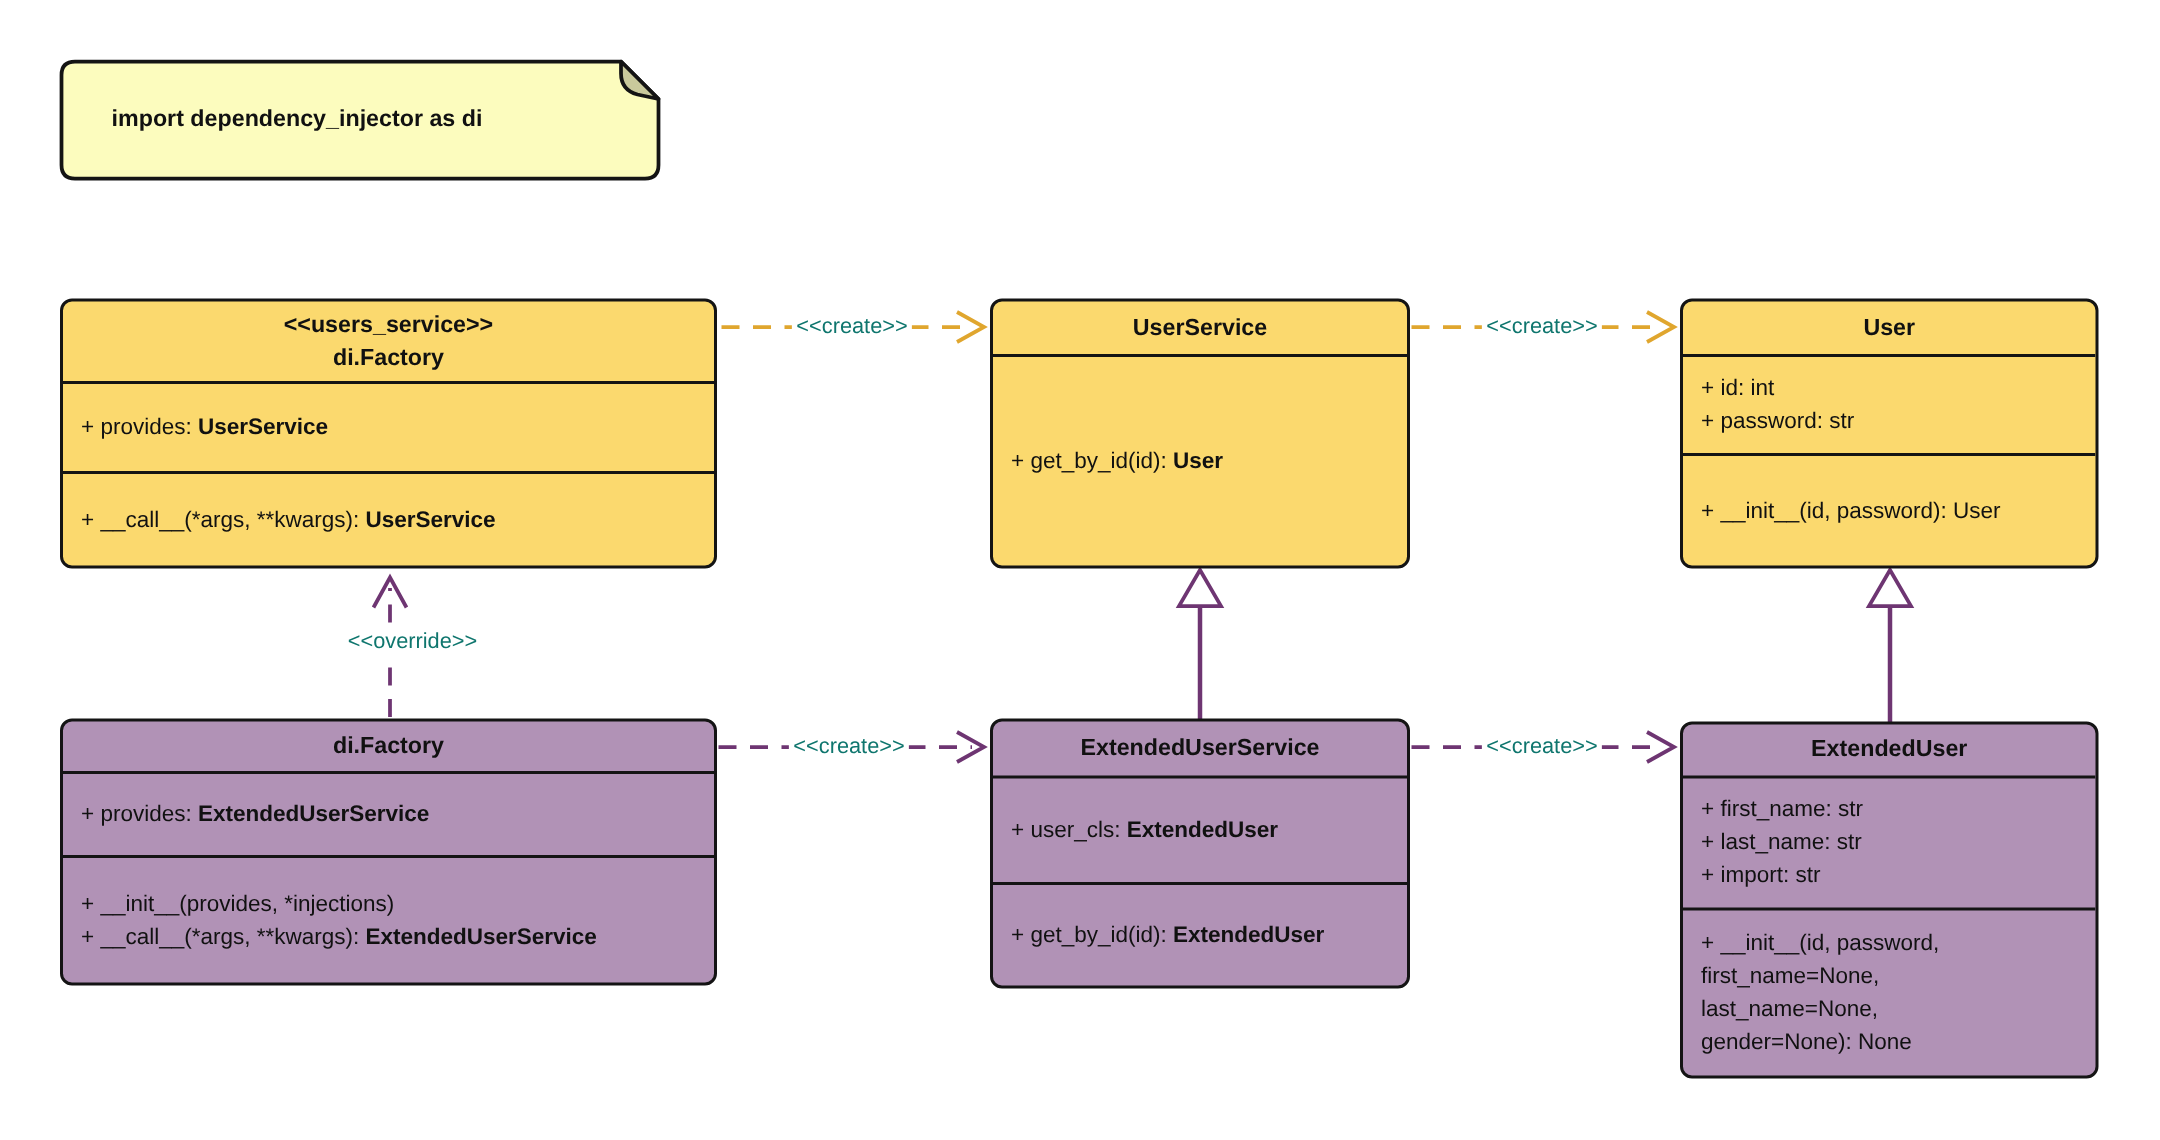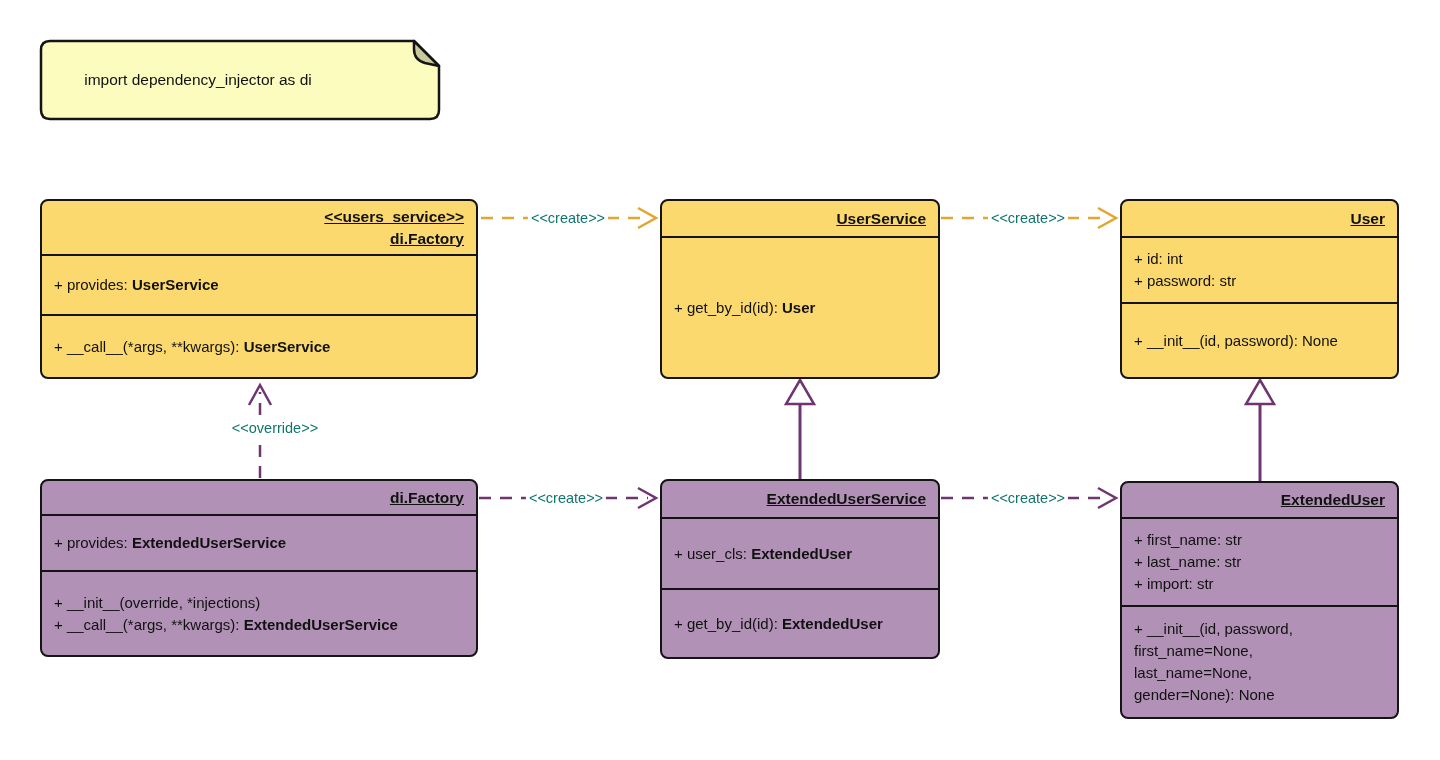--- a/index.html
+++ b/index.html
@@ -20,30 +20,30 @@
     display:flex; flex-direction:column; overflow:hidden;
   }
   .uml-class.yellow { background: var(--class-yellow,#FBD96E); }
   .uml-class.purple { background: var(--class-purple,#B192B6); }
   .sec {
     box-sizing:border-box; display:flex; flex-direction:column;
     justify-content:center; padding:0 12px; flex:0 0 auto;
   }
   .sec + .sec { border-top:2.5px solid var(--line-black,#141414); }
   .sec.grow { flex:1 1 auto; }
-  .hdr { align-items:flex-end; text-align:center;text-decoration:underline; }
+  .hdr { align-items:center; text-align:center; }
   .title { font-weight:bold; font-size:15.5px; line-height:22px; }
   .member { font-size:15px; line-height:22px; white-space:pre-line; }
   .b { font-weight:bold; }
 
   
   .note-text {
     position:absolute; left:40px; top:40px; width:316px; height:80px; z-index:2;
     display:flex; align-items:center; justify-content:center;
-    font-weight:normal; font-size:15.5px;border-radius:30px;
+    font-weight:bold; font-size:15.5px;border-radius:30px;
   }
 
   
   .edge-label {
     position:absolute; z-index:3; transform:translate(-50%,-50%);
     background:#ffffff; padding:0 3px;
     font-size:14.5px; line-height:18px; color:#0f766e; white-space:nowrap;
   }
 
   
@@ -114,33 +114,33 @@
 
   <div class="uml-class yellow" style="left:1120px;top:199px;width:279px;height:180px">
     <div class="sec hdr" style="height:35px">
       <div class="title">User</div>
     </div>
     <div class="sec" style="height:66px">
       <div class="member"><span>+ id: int</span></div>
       <div class="member"><span>+ password: str</span></div>
     </div>
     <div class="sec grow">
-      <div class="member"><span>+ __init__(id, password): None</span></div>
+      <div class="member"><span>+ __init__(id, password): User</span></div>
     </div>
   </div>
 
   <div class="uml-class purple" style="left:40px;top:479px;width:438px;height:178px">
     <div class="sec hdr" style="height:33px">
       <div class="title">di.Factory</div>
     </div>
     <div class="sec" style="height:56px">
       <div class="member"><span>+ provides: </span><span class="b">ExtendedUserService</span></div>
     </div>
     <div class="sec grow">
-      <div class="member"><span>+ __init__(override, *injections)</span></div>
+      <div class="member"><span>+ __init__(provides, *injections)</span></div>
       <div class="member"><span>+ __call__(*args, **kwargs): </span><span class="b">ExtendedUserService</span></div>
     </div>
   </div>
 
   <div class="uml-class purple" style="left:660px;top:479px;width:280px;height:180px">
     <div class="sec hdr" style="height:36px">
       <div class="title">ExtendedUserService</div>
     </div>
     <div class="sec" style="height:71px">
       <div class="member"><span>+ user_cls: </span><span class="b">ExtendedUser</span></div>

